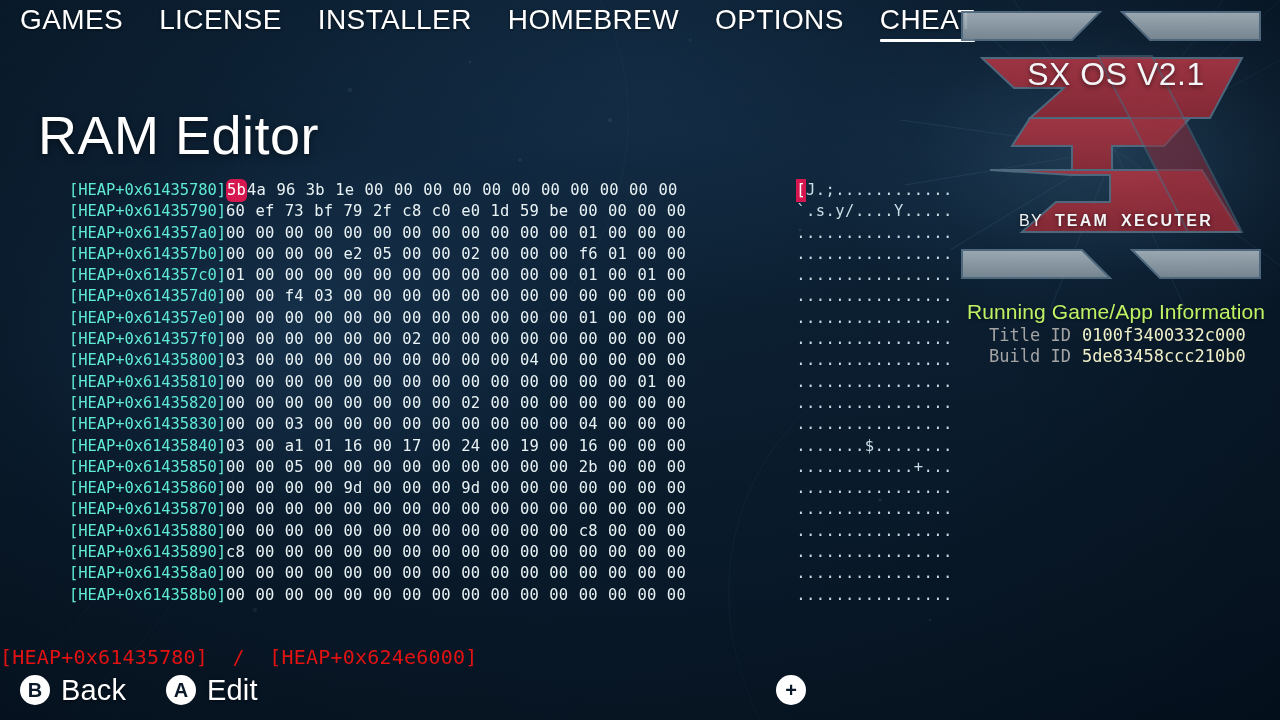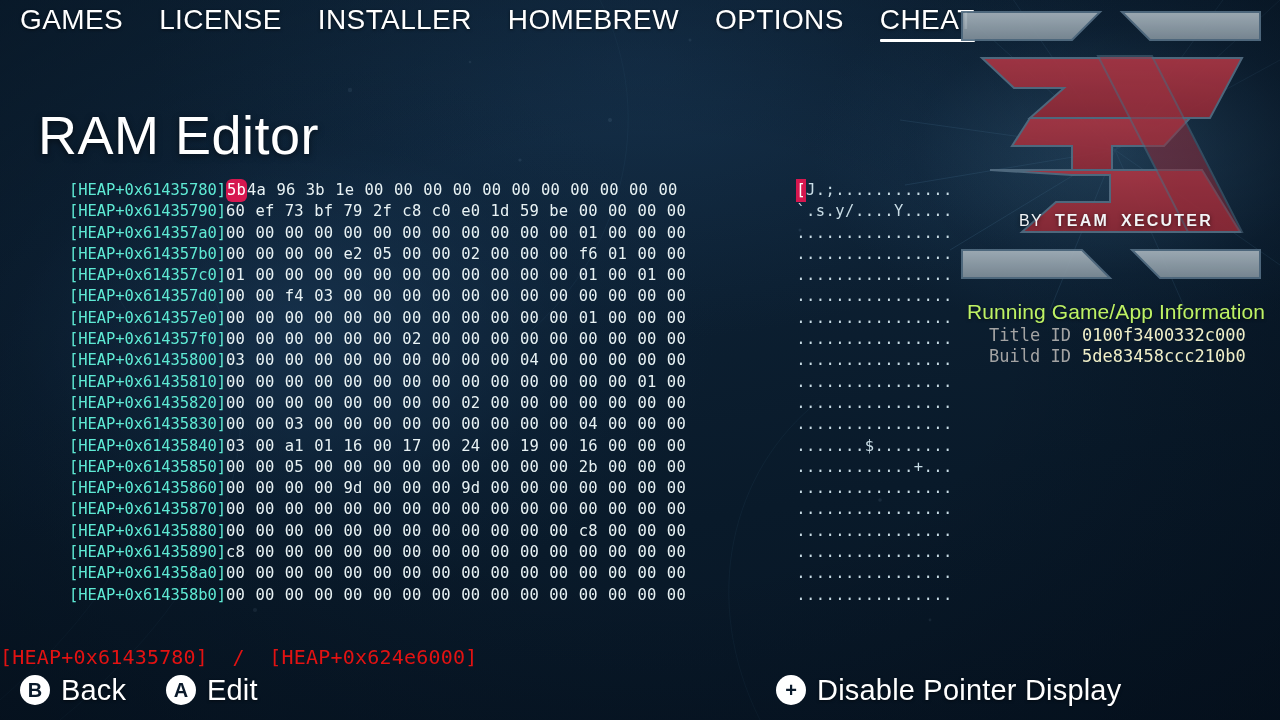--- a/index.html
+++ b/index.html
@@ -338,21 +338,20 @@
   <div class="hint" id="hint-back">
     <div class="hint-glyph">B</div>
     <div class="hint-label">Back</div>
   </div>
   <div class="hint" id="hint-edit">
     <div class="hint-glyph">A</div>
     <div class="hint-label">Edit</div>
   </div>
   <div class="hint" id="hint-plus">
     <div class="hint-glyph">+</div>
-    <div class="hint-label">Disable Pointer Display</div>
   </div>
 </div>
 
 <div id="logo-panel">
   <svg id="logo-svg" width="328" height="290" viewBox="0 0 328 290">
     <defs>
       <linearGradient id="gGrey" x1="0" y1="0" x2="0" y2="1">
         <stop offset="0%" stop-color="#a7b4bd"></stop>
         <stop offset="100%" stop-color="#7e8d98"></stop>
       </linearGradient>
@@ -373,20 +372,21 @@
 
       <polygon points="30,58 290,58 258,118 78,118 112,88 62,88" fill="url(#gRed)" stroke="#536d82" stroke-width="2"></polygon>
 
       <polygon points="78,118 238,118 212,146 160,146 160,175 120,175 120,146 60,146" fill="url(#gRed)" stroke="#536d82" stroke-width="2"></polygon>
 
       <polygon points="38,170 250,170 288,232 70,232 104,202 158,202 158,175 120,175" fill="url(#gRed)" stroke="#536d82" stroke-width="2"></polygon>
 
       <polygon points="146,56 200,56 290,232 236,232" fill="url(#gRed)" stroke="#536d82" stroke-width="2" opacity="0.55"></polygon>
     </g>
   </svg>
+  <div class="logo-text-title">SX OS V2.1</div>
   <div class="logo-text-sub">
     <span class="by">BY</span>&nbsp;
     <b>TEAM</b>&nbsp;
     <b>XECUTER</b>
   </div>
 </div>
 
 <div id="info-panel">
   <div id="info-heading">Running Game/App Information</div>
   <div class="info-row">

